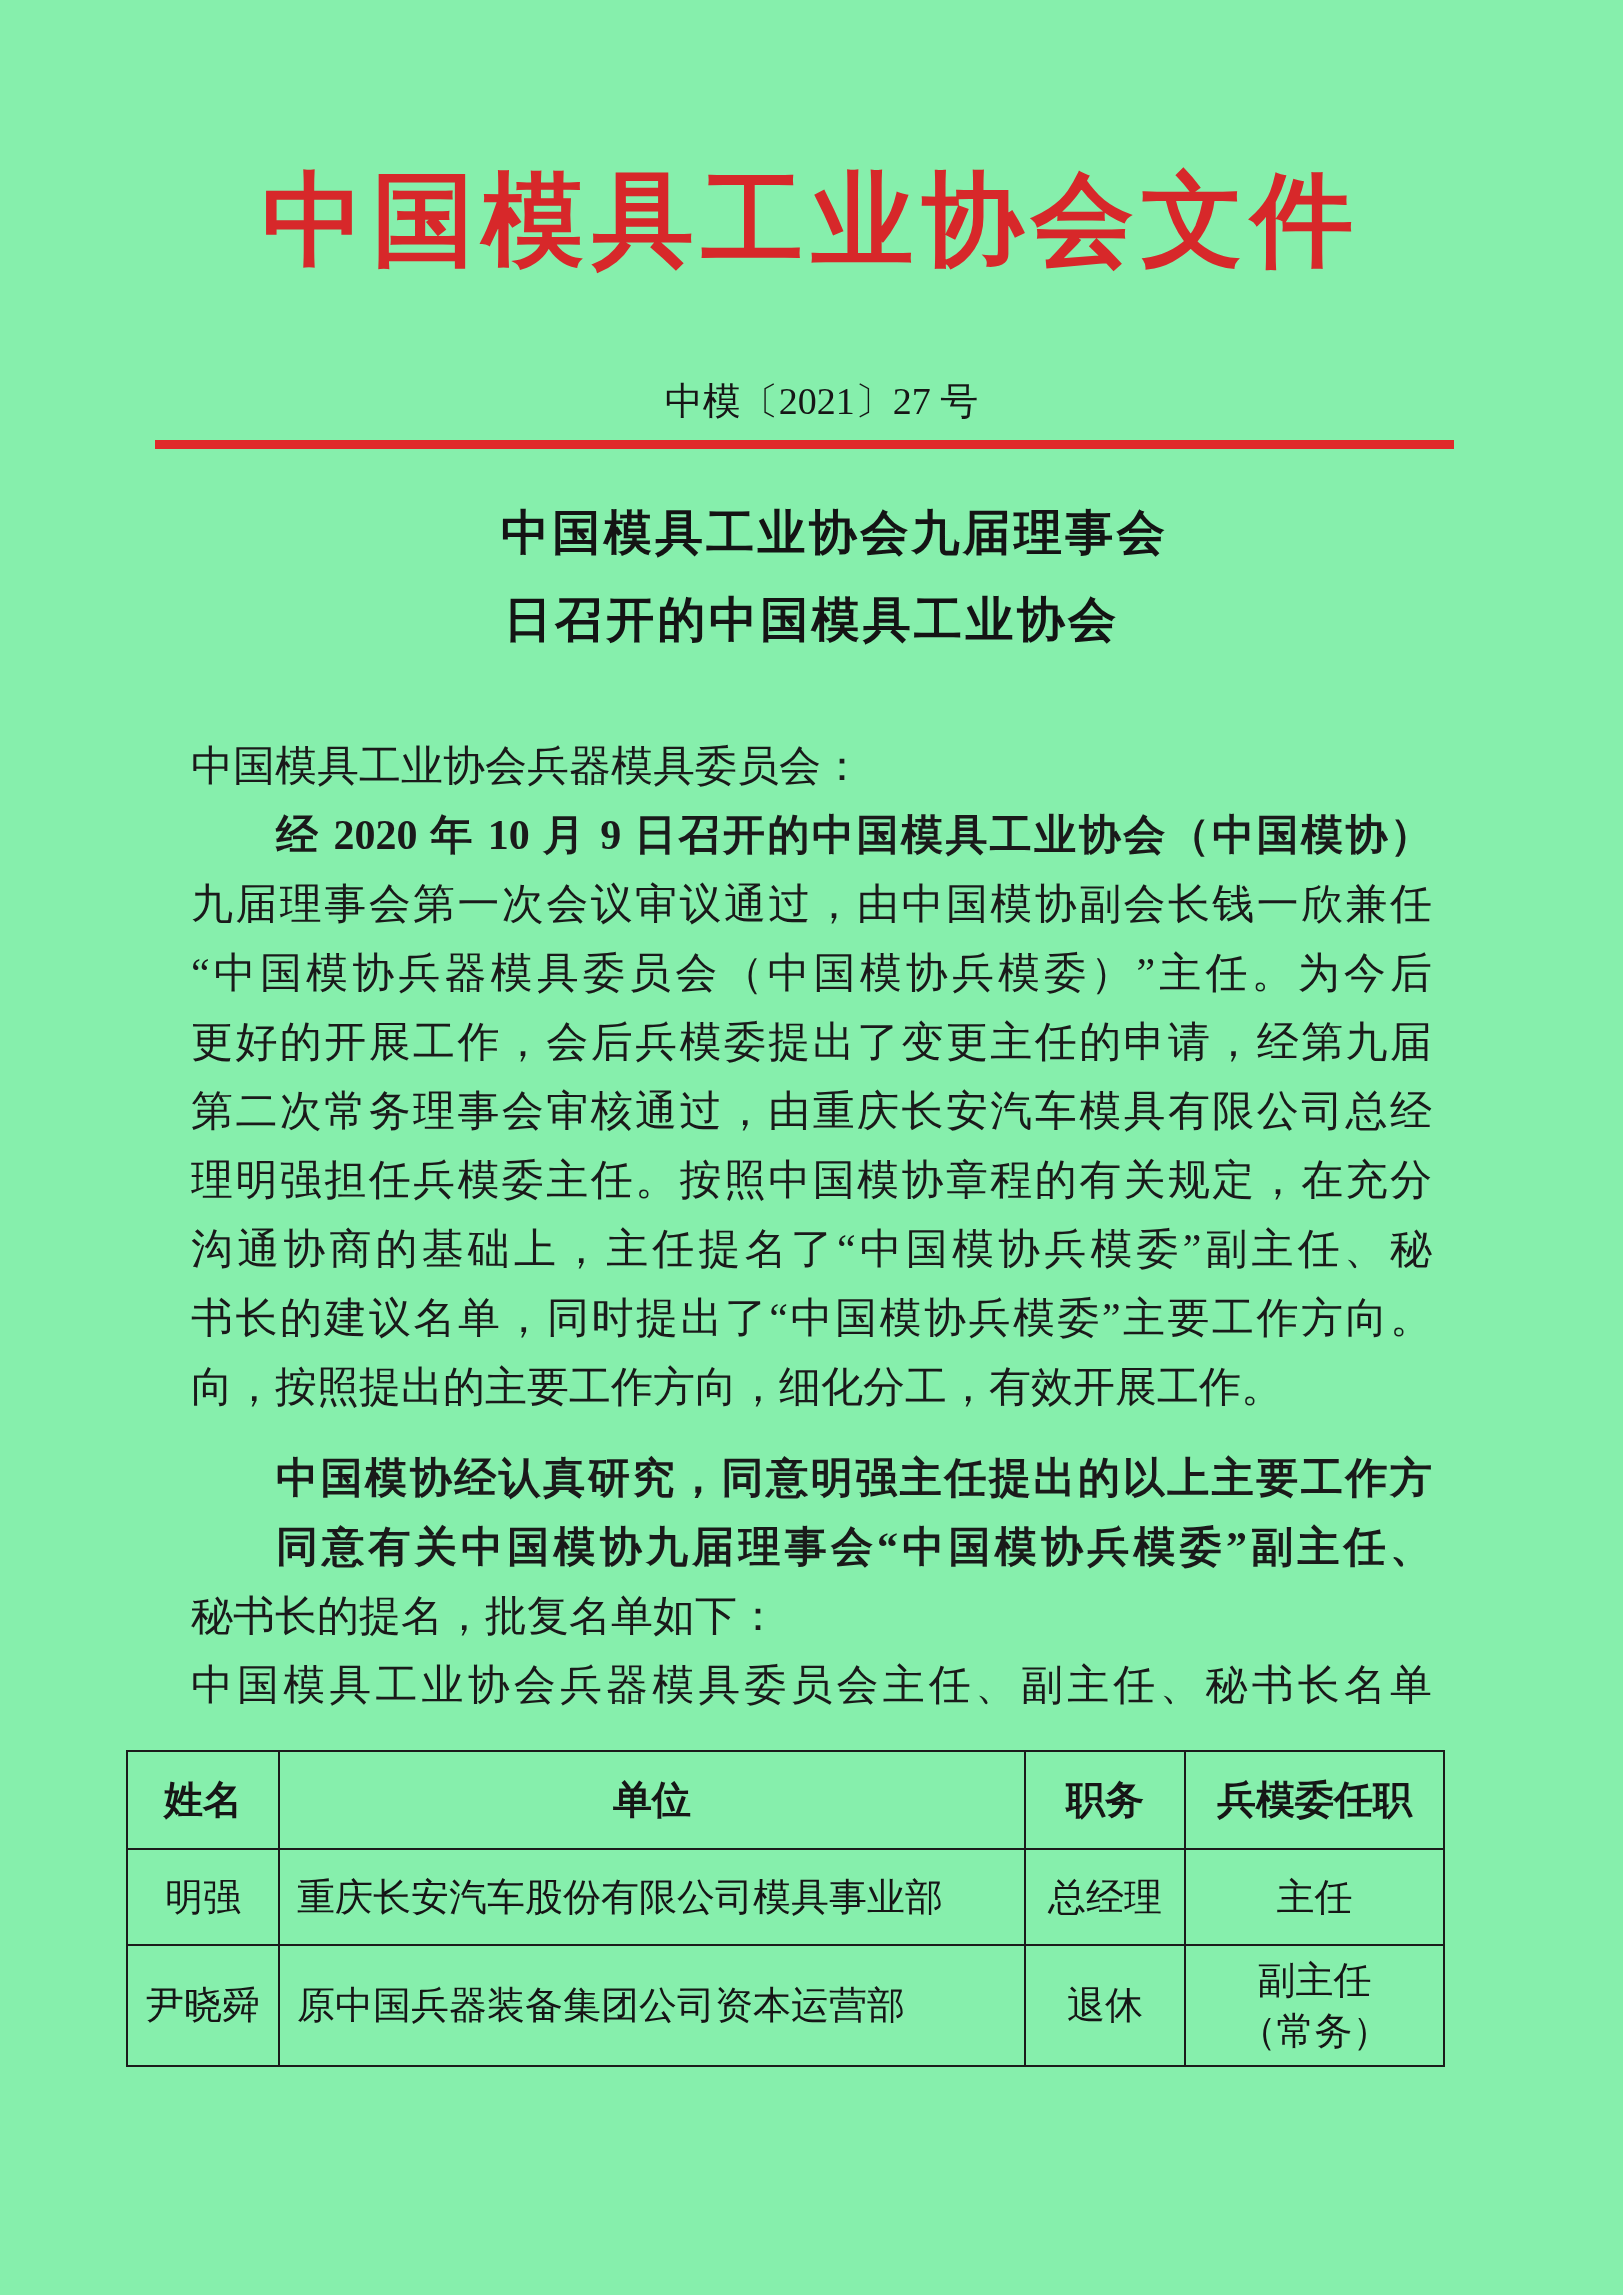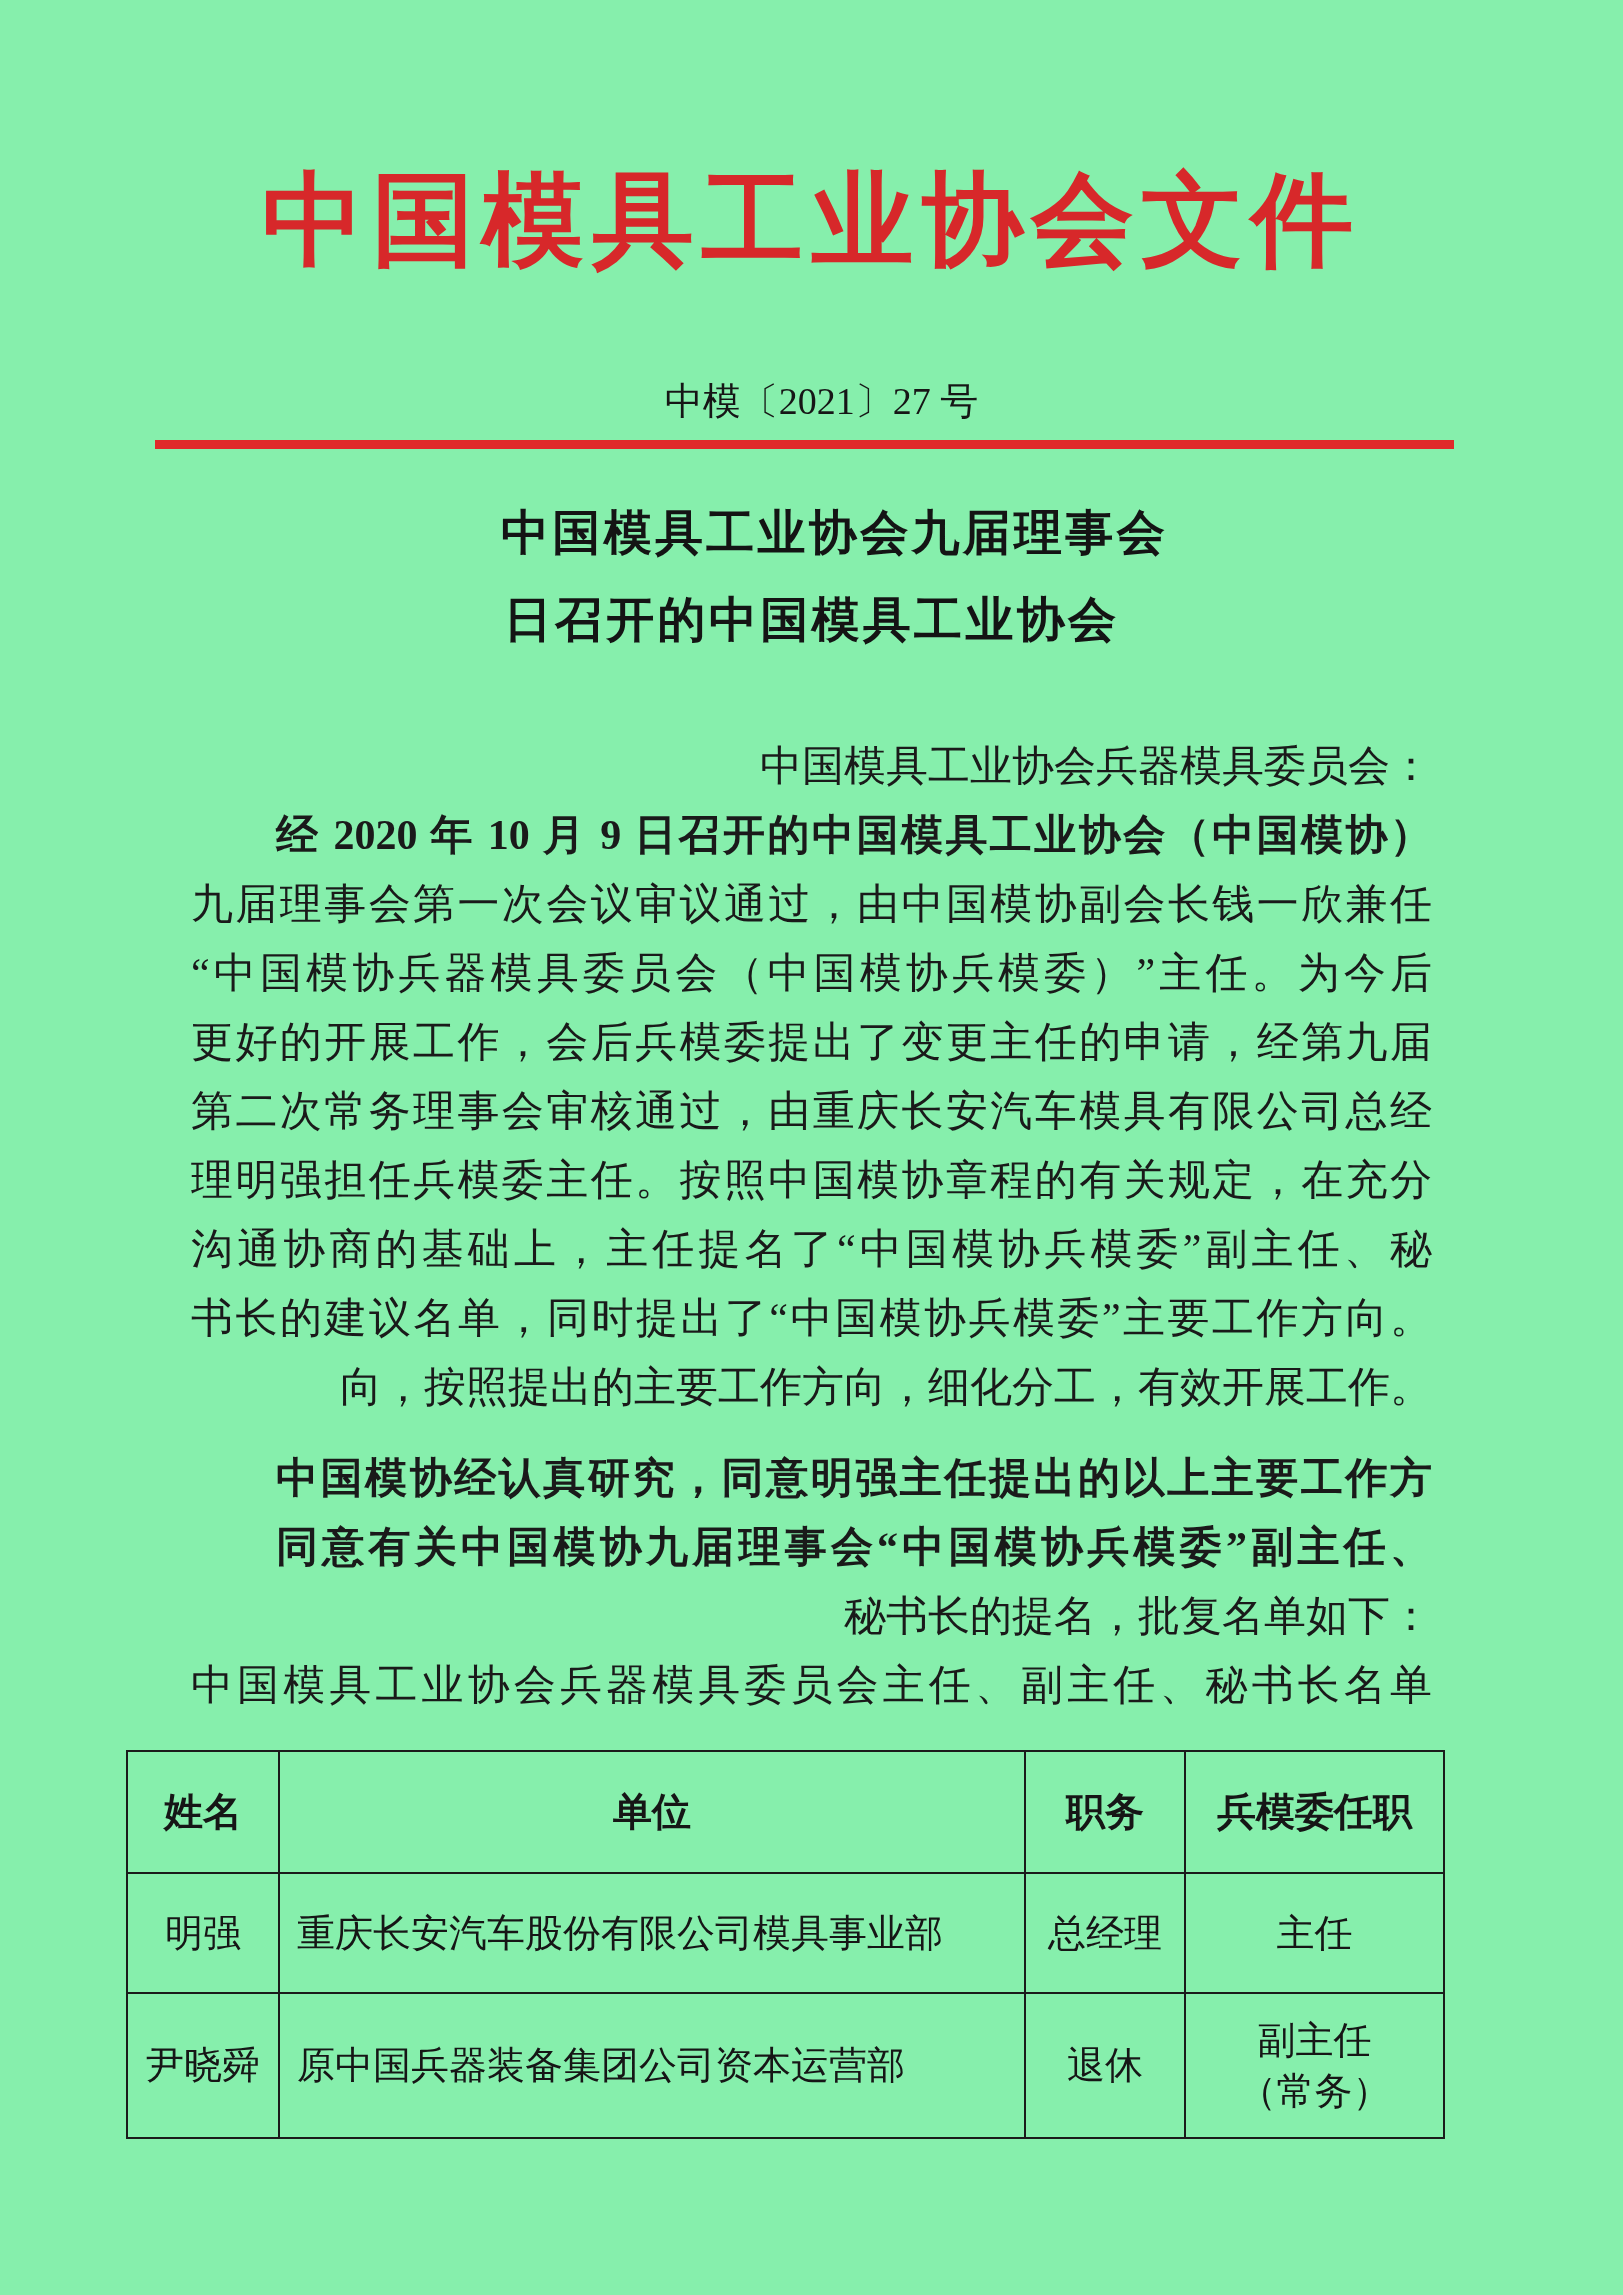--- a/index.html
+++ b/index.html
@@ -63,42 +63,42 @@
   .headline.l2 { top: 590px; }
   .body-block {
     position: absolute;
     top: 732px;
     left: 191px;
     width: 1241px;
     font-size: 42px;
     line-height: 69px;
     color: #1a1a1a;
   }
-  .line { text-align: right; }
+  .line { text-align: left; }
   .line.justify {
     text-align: justify;
     text-align-last: justify;
   }
   .line.indent { text-indent: 85px; font-weight: bold; }
   .line.gap { margin-top: 22px; }
   .roster-table {
     position: absolute;
     top: 1750px;
     left: 126px;
     width: 1317px;
     border-collapse: collapse;
     table-layout: fixed;
     font-size: 38px;
     color: #161616;
   }
   .roster-table th, .roster-table td {
     border: 2px solid #1b1b1b;
     vertical-align: middle;
     text-align: center;
-    padding: 16px;
+    padding: 4px;
   }
   .roster-table { border: 2.6px solid #1b1b1b; }
   .roster-table th {
     font-family: "Liberation Sans", sans-serif;
     font-weight: bold;
     font-size: 39px;
     height: 88px;
   }
   .roster-table tr.r1 td { height: 86px; }
   .roster-table tr.r2 td { height: 111px; }

